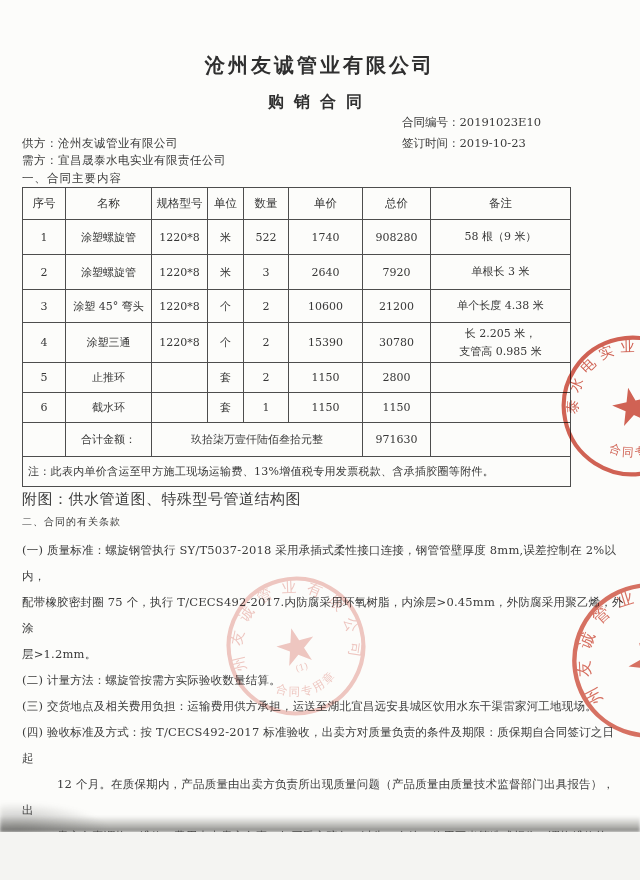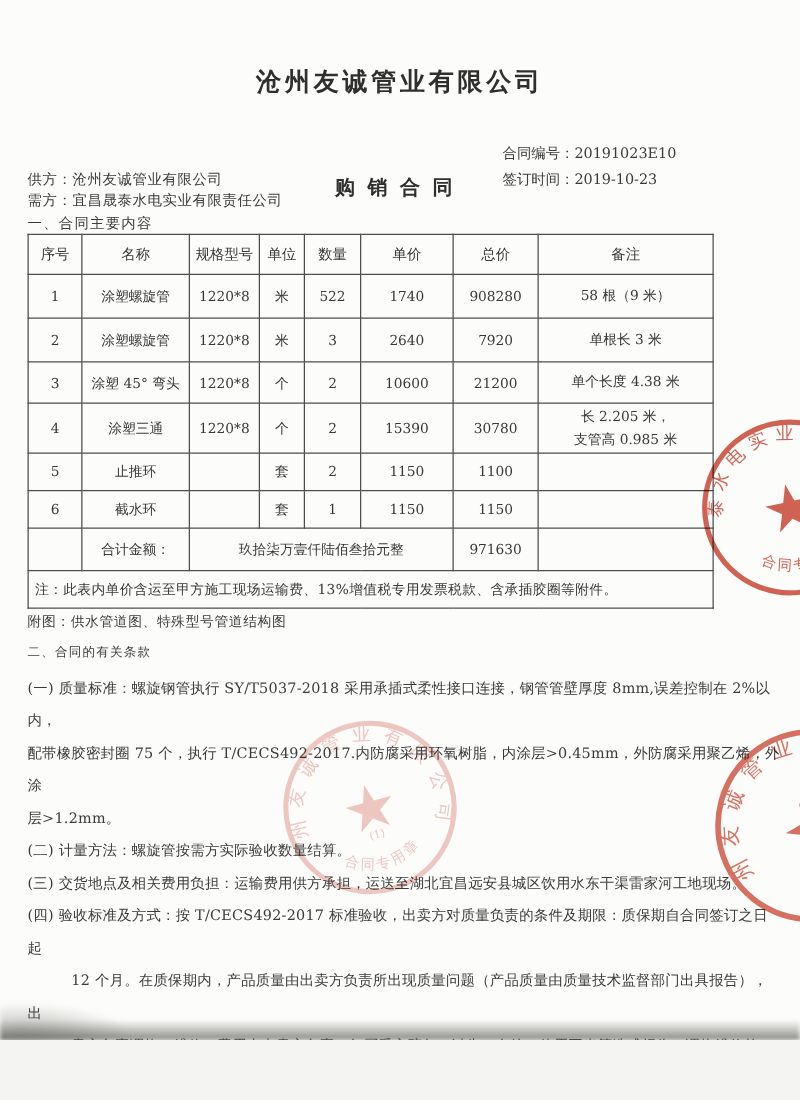--- a/index.html
+++ b/index.html
@@ -7,42 +7,42 @@
     width:640px;height:880px;overflow:hidden;
     background:#f4f4f2;
     font-family:"DejaVu Serif","Liberation Serif",serif;
     color:#3b3b3b;
   }
   .page{position:relative;width:640px;height:832px;background:#fcfcfa;overflow:hidden;}
 
   .company{position:absolute;top:52px;left:0;width:100%;text-align:center;
     font-size:20px;font-weight:700;letter-spacing:3px;color:#2f2f2f;}
   .doctitle{position:absolute;top:92px;left:0;width:100%;text-align:center;
-    font-size:16px;font-weight:700;letter-spacing:10px;color:#2f2f2f;margin-top:48px;}
+    font-size:16px;font-weight:700;letter-spacing:10px;color:#2f2f2f;}
 
   .meta-line{position:absolute;font-size:11.5px;letter-spacing:.5px;}
   .supplier{left:22px;top:136px;}
   .buyer{left:22px;top:153px;}
   .metaright{position:absolute;left:402px;top:112px;font-size:11.5px;line-height:20.5px;}
   .metaright div{white-space:nowrap;}
 
   .s1-heading{position:absolute;left:22px;top:171px;font-size:11.5px;letter-spacing:1px;}
 
   .ctable{position:absolute;left:22px;top:187px;width:548px;
     border-collapse:collapse;table-layout:fixed;}
   .ctable th,.ctable td{border:1px solid #4d4d4d;font-weight:normal;text-align:center;
     font-size:11px;color:#383838;padding:0 2px;overflow:hidden;}
   .ctable th{font-size:11.5px;}
   tr.h-head{height:32px;} tr.h-r1{height:35px;} tr.h-r2{height:35px;}
   tr.h-r3{height:33px;} tr.h-r4{height:40px;} tr.h-r5{height:30px;}
   tr.h-r6{height:30px;} tr.h-total{height:34px;} tr.h-note{height:30px;}
   td.remark{white-space:pre-line;line-height:1.55;}
   td.notecell{text-align:left;padding-left:5px;font-size:11px;letter-spacing:.3px;margin-left:22px;}
 
-  .attachment{position:absolute;left:22px;top:490px;font-size:11px;letter-spacing:.5px;}
+  .attachment{position:absolute;left:22px;top:490px;font-size:15px;letter-spacing:.5px;}
   .s2-heading{position:absolute;left:22px;top:515px;font-size:10px;letter-spacing:1px;}
   .clauses{position:absolute;left:22px;top:537px;width:602px;
     font-size:11.5px;line-height:26px;letter-spacing:.2px;}
   .clause{white-space:pre-wrap;margin:0;}
 
   .stamp{position:absolute;mix-blend-mode:multiply;pointer-events:none;}
   .stamp-buyer{left:557px;top:331px;color:#c9402f;opacity:.82;}
   .stamp-supplier-center{left:222px;top:572px;color:#d96f63;opacity:.38;}
   .stamp-supplier-right{left:567px;top:578px;color:#cf4a38;opacity:.78;}
 
@@ -138,21 +138,21 @@
       <td class="remark">长 2.205 米，
 支管高 0.985 米</td>
     </tr>
     <tr class="h-r5">
       <td>5</td>
       <td>止推环</td>
       <td></td>
       <td>套</td>
       <td>2</td>
       <td>1150</td>
-      <td>1100</td>
+      <td>2800</td>
       <td class="remark"></td>
     </tr>
     <tr class="h-r6">
       <td>6</td>
       <td>截水环</td>
       <td></td>
       <td>套</td>
       <td>1</td>
       <td>1150</td>
       <td>1150</td>

